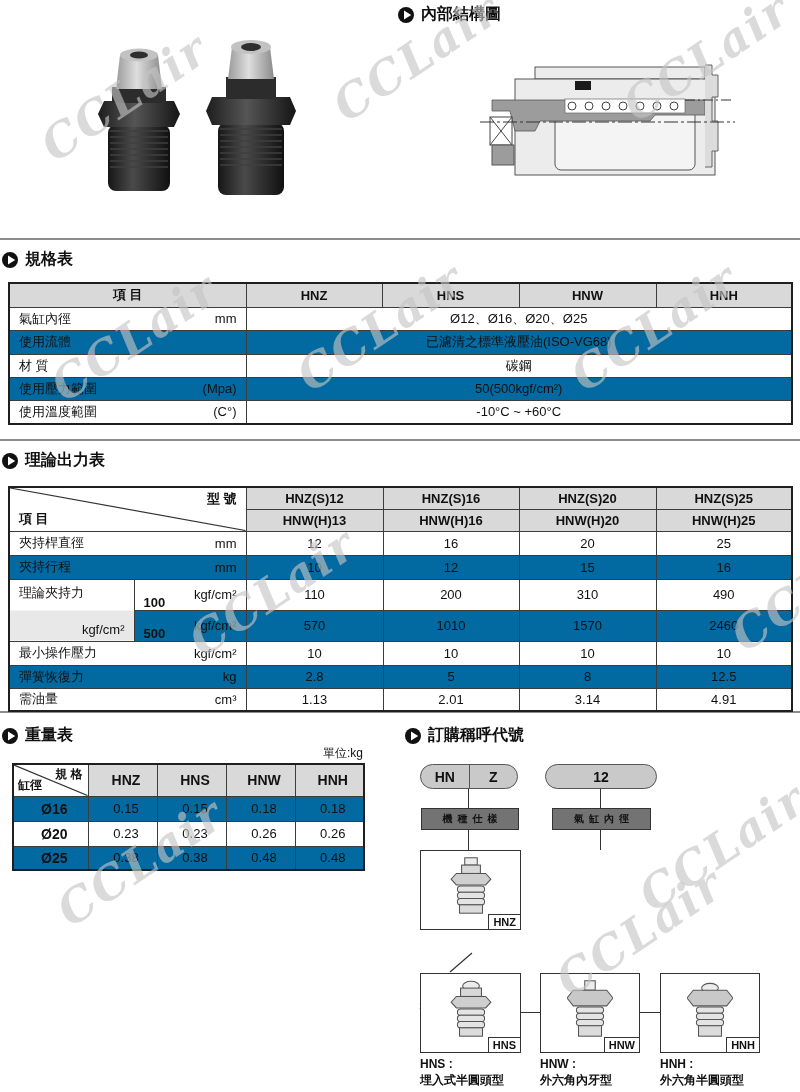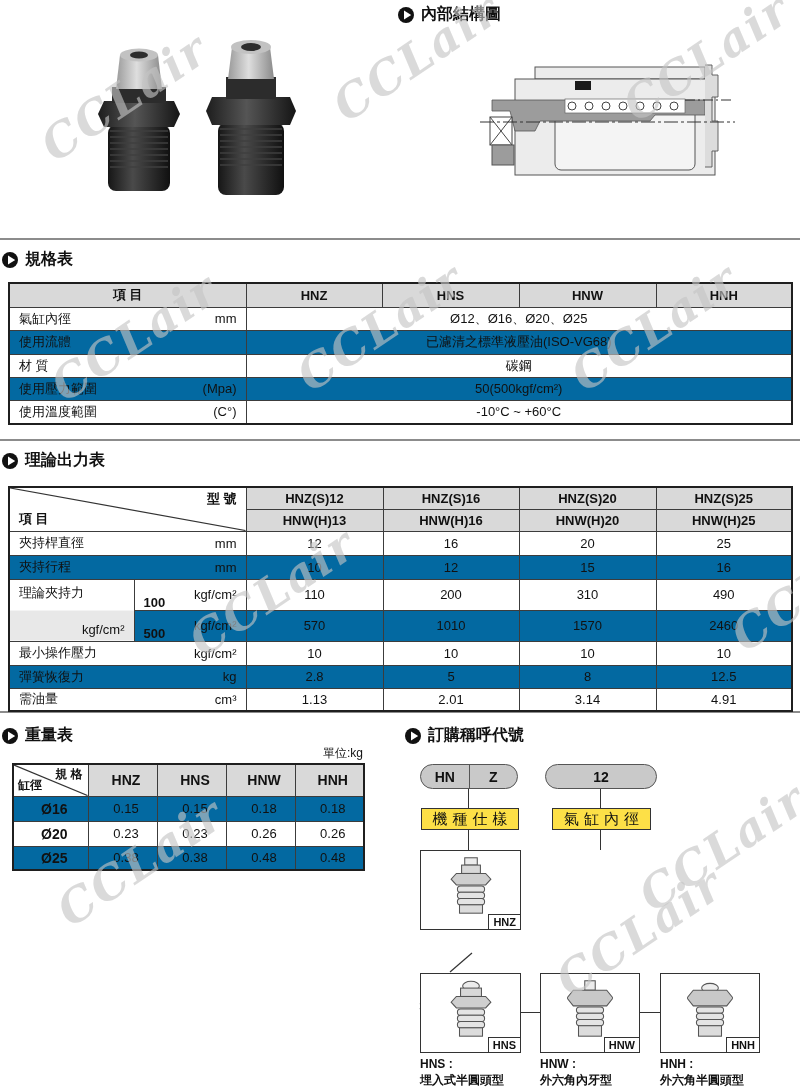--- a/index.html
+++ b/index.html
@@ -37,22 +37,22 @@
   .t-weight tr.hd td{font-size:14px;}
   td.bore{font-weight:bold;text-align:center;font-size:14px;}
   .unit-note{position:absolute;left:280px;top:745px;width:83px;text-align:right;font-size:12px;z-index:2;}
   
   .pill{position:absolute;height:23px;background:#c9c9c9;border:1.5px solid #555;border-radius:13px;
         display:flex;align-items:stretch;font-weight:bold;font-size:14px;z-index:2;}
   .ph{flex:1;display:flex;align-items:center;justify-content:center;}
   .ph+.ph{border-left:1.5px solid #555;}
   .vline{position:absolute;width:1px;background:#333;z-index:1;}
   .hline{position:absolute;height:1px;background:#333;z-index:1;}
-  .lblbox{position:absolute;height:20px;background:#fde047;border:1px solid #333;display:flex;
-          align-items:center;justify-content:center;font-size:15px;font-weight:normal;
+  .lblbox{position:absolute;height:20px;background:#737373;border:1px solid #333;display:flex;
+          align-items:center;justify-content:center;font-size:10px;font-weight:bold;
           letter-spacing:5px;text-indent:5px;z-index:2;}
   .varbox{position:absolute;border:1px solid #333;background:#fff;z-index:2;}
   .varbox svg{display:block;margin:5px auto 0 auto;}
   .tag{position:absolute;right:-1px;bottom:-1px;border:1px solid #333;background:#fff;
        font-size:11px;font-weight:bold;padding:0 4px;line-height:14px;}
   .borebox{position:absolute;border:1px solid #333;background:#fff;z-index:2;
            font-size:11.5px;letter-spacing:1.5px;line-height:17px;padding:6px 0 0 9px;font-weight:bold;color:#222;}
   .caption{position:absolute;font-size:12px;font-weight:bold;line-height:16px;z-index:2;}
   .figure{position:absolute;z-index:1;}
 </style>

